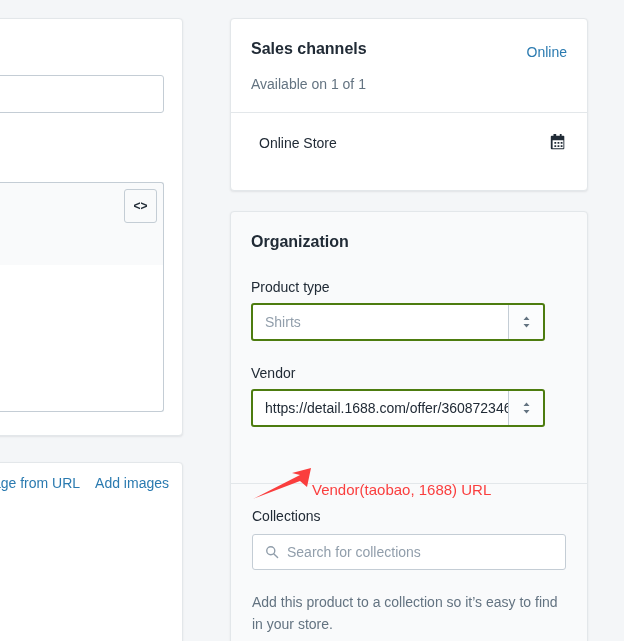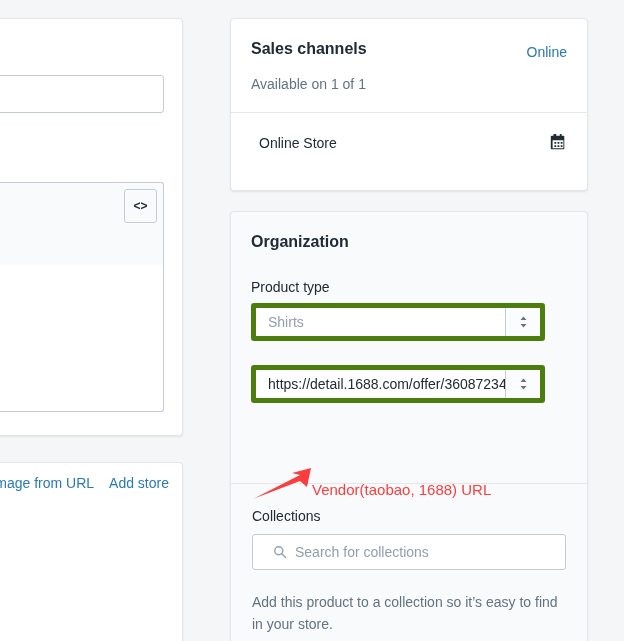--- a/index.html
+++ b/index.html
@@ -167,21 +167,21 @@
     font-size: 14px;
     color: #212b36;
     margin-bottom: 8px;
   }
   .field-block { margin-bottom: 18px; }
   .select-wrap {
     position: relative;
     width: 294px;
     height: 38px;
     background: #ffffff;
-    border: 5px solid #4d7c0f;
+    border: 2px solid #4d7c0f;
     border-radius: 3px;
     box-sizing: border-box;
     display: flex;
     align-items: center;
     cursor: pointer;
   }
   .select-text {
     padding-left: 12px;
     font-size: 14px;
     color: #919eab;
@@ -218,21 +218,20 @@
   .search-wrap {
     margin-top: 10px;
     width: 314px;
     height: 36px;
     background: #ffffff;
     border: 1px solid #c4cdd5;
     border-radius: 3px;
     display: flex;
     align-items: center;
     box-sizing: border-box;
-    padding-left: 8px;
   }
   .search-placeholder {
     font-size: 14px;
     color: #919eab;
   }
   .collections-help {
     margin-top: 22px;
     font-size: 14px;
     color: #637381;
     line-height: 1.55;
@@ -265,21 +264,21 @@
   <div id="desc-editor-toolbar">
     <div id="html-code-button">&lt;&gt;</div>
   </div>
 
   <div id="desc-editor-body"></div>
 </div>
 
 <div class="card" id="left-card-images">
   <div class="images-links">
     <span class="link">mage from URL</span>
-    <span class="link">Add store</span>
+    <span class="link">Add images</span>
   </div>
 </div>
 
 <div class="card" id="sales-channels-card">
   <div class="card-section">
     <div class="sc-header-row">
       <h2 class="card-heading">Sales channels</h2>
       <span class="link">Online</span>
     </div>
     <div class="sc-subtext">Available on 1 of 1</div>
@@ -307,20 +306,21 @@
         <span class="select-text">Shirts</span>
         <span class="stepper">
           <svg class="icon-svg" width="11" height="16" viewBox="0 0 10 16" fill="#637381">
             <path d="M5 2.5 8 6H2l3-3.5zM5 13.5 2 10h6l-3 3.5z"></path>
           </svg>
         </span>
       </div>
     </div>
 
     <div class="field-block" style="margin-top:24px;">
+      <div class="field-label">Vendor</div>
       <div class="select-wrap">
         <span class="select-text filled">https://detail.1688.com/offer/360872346:</span>
         <span class="stepper">
           <svg class="icon-svg" width="11" height="16" viewBox="0 0 10 16" fill="#637381">
             <path d="M5 2.5 8 6H2l3-3.5zM5 13.5 2 10h6l-3 3.5z"></path>
           </svg>
         </span>
       </div>
     </div>
   </div>

